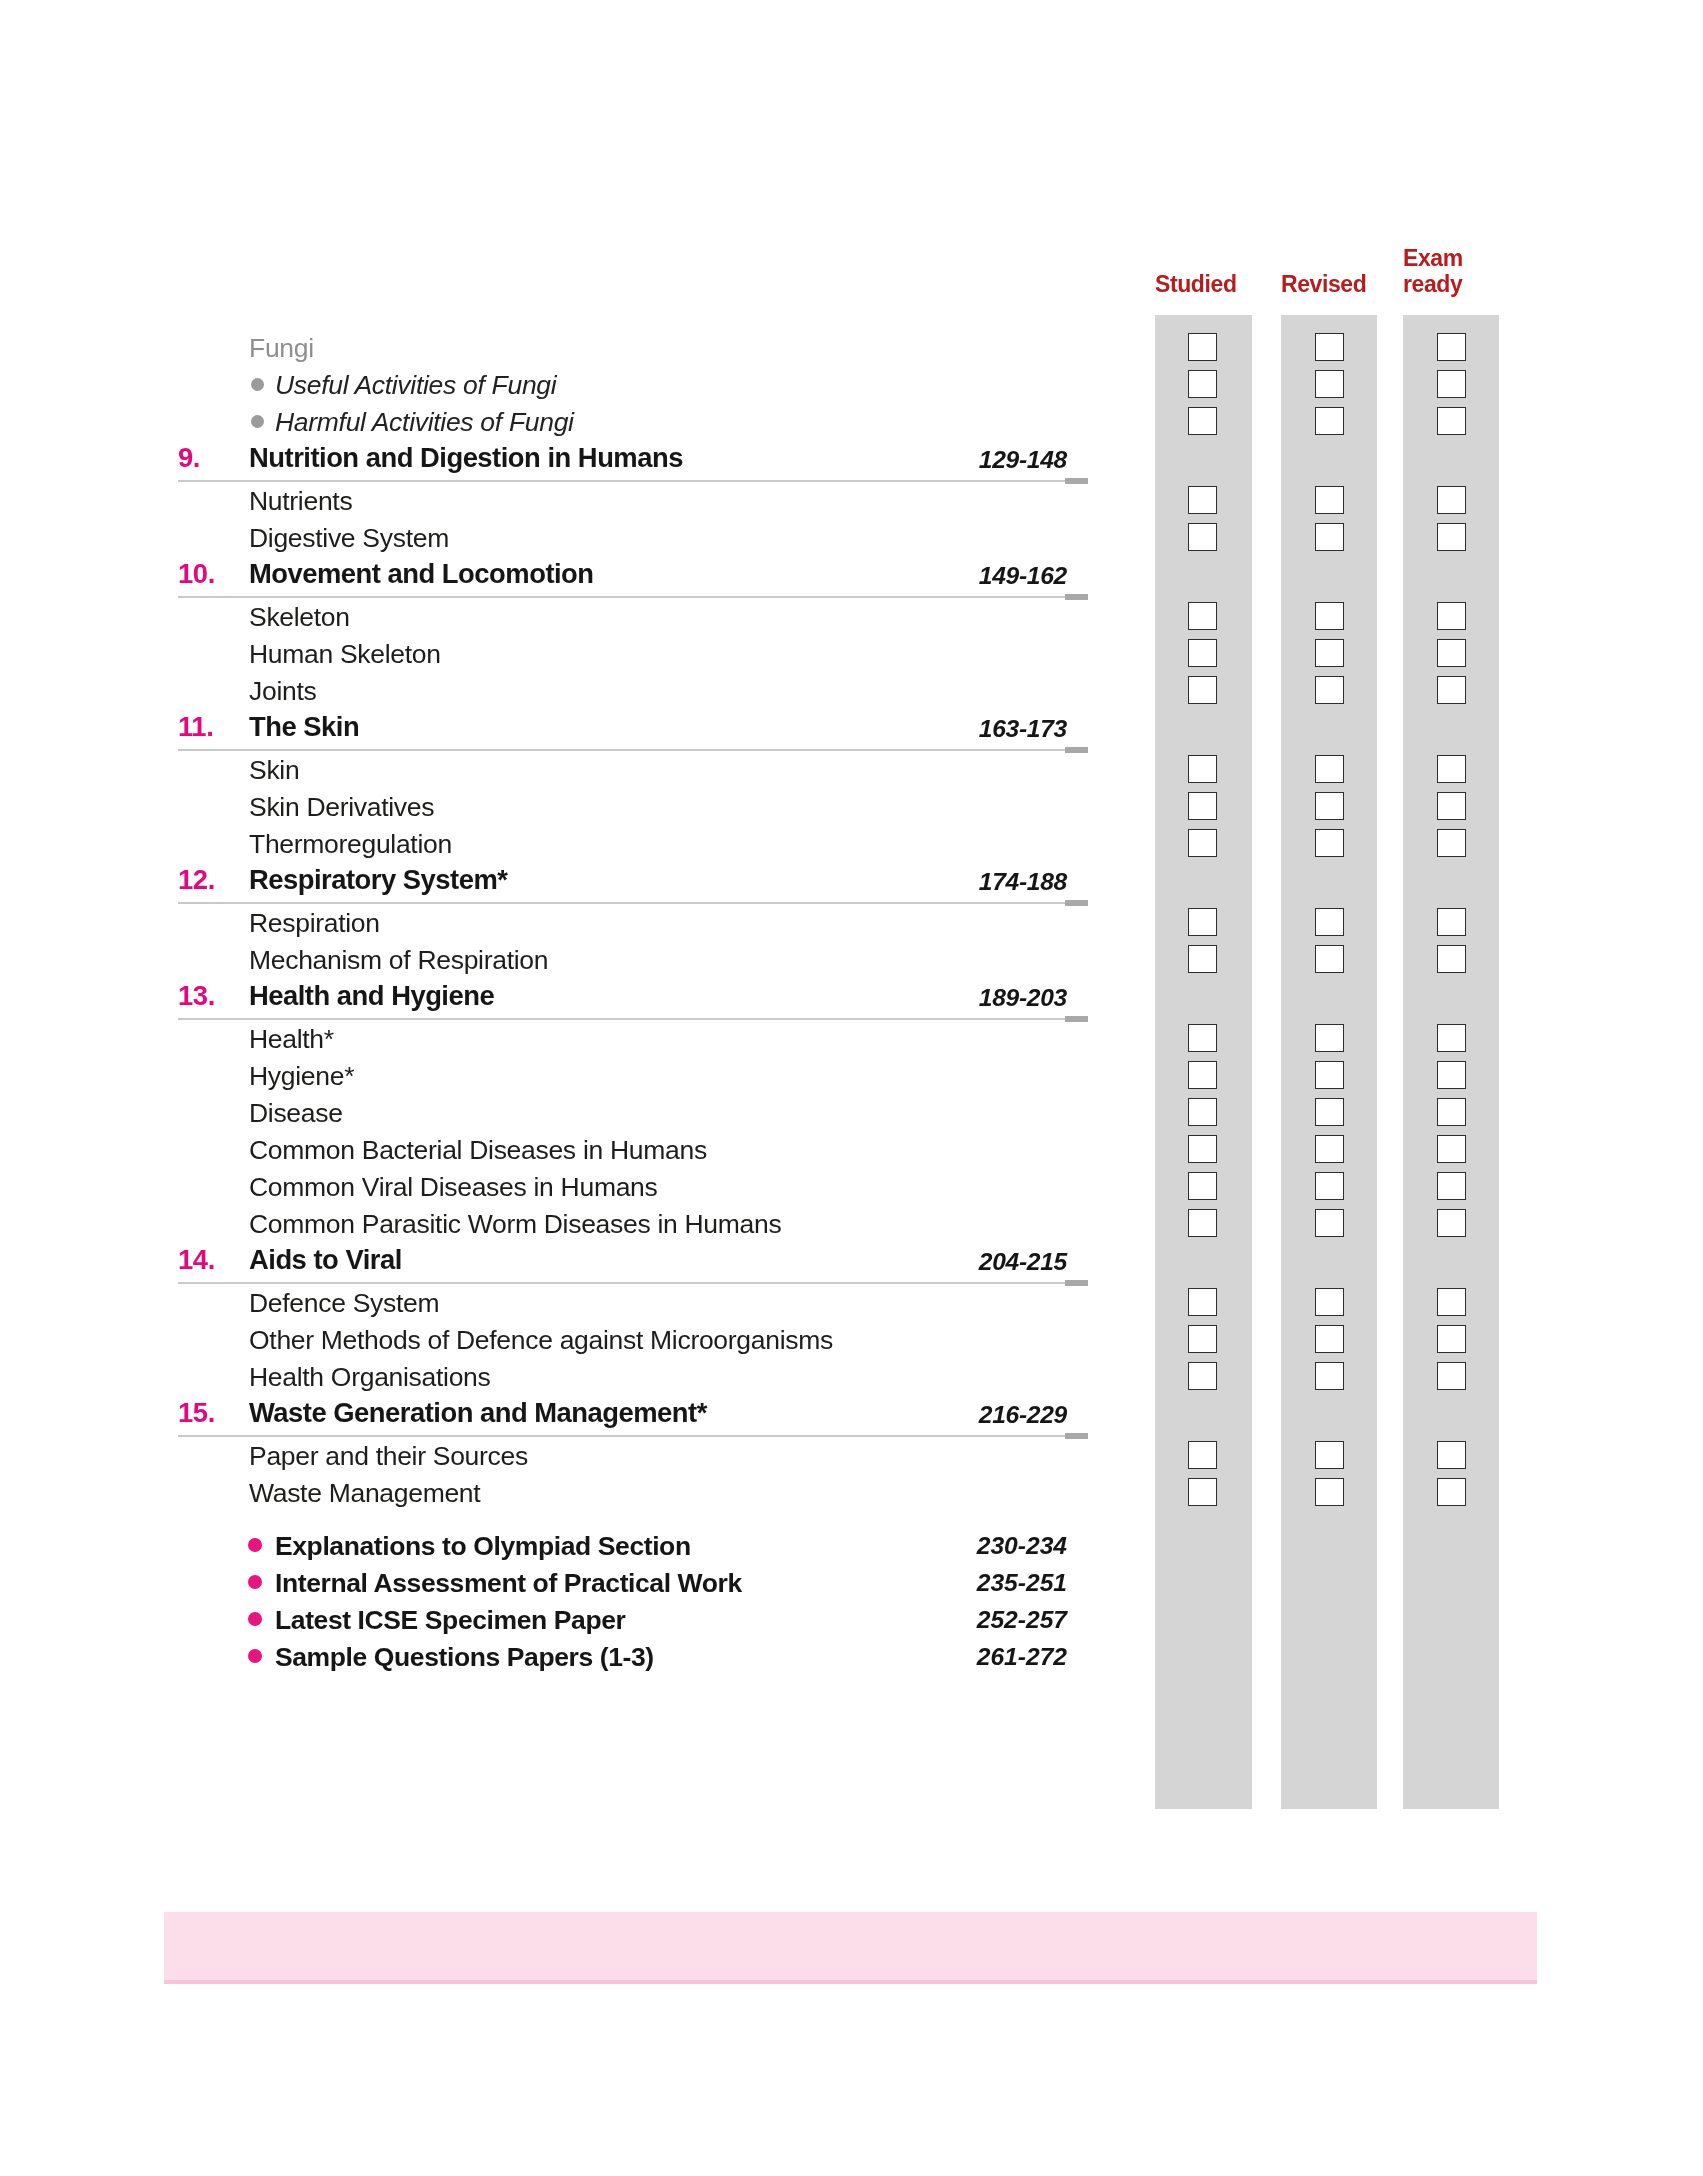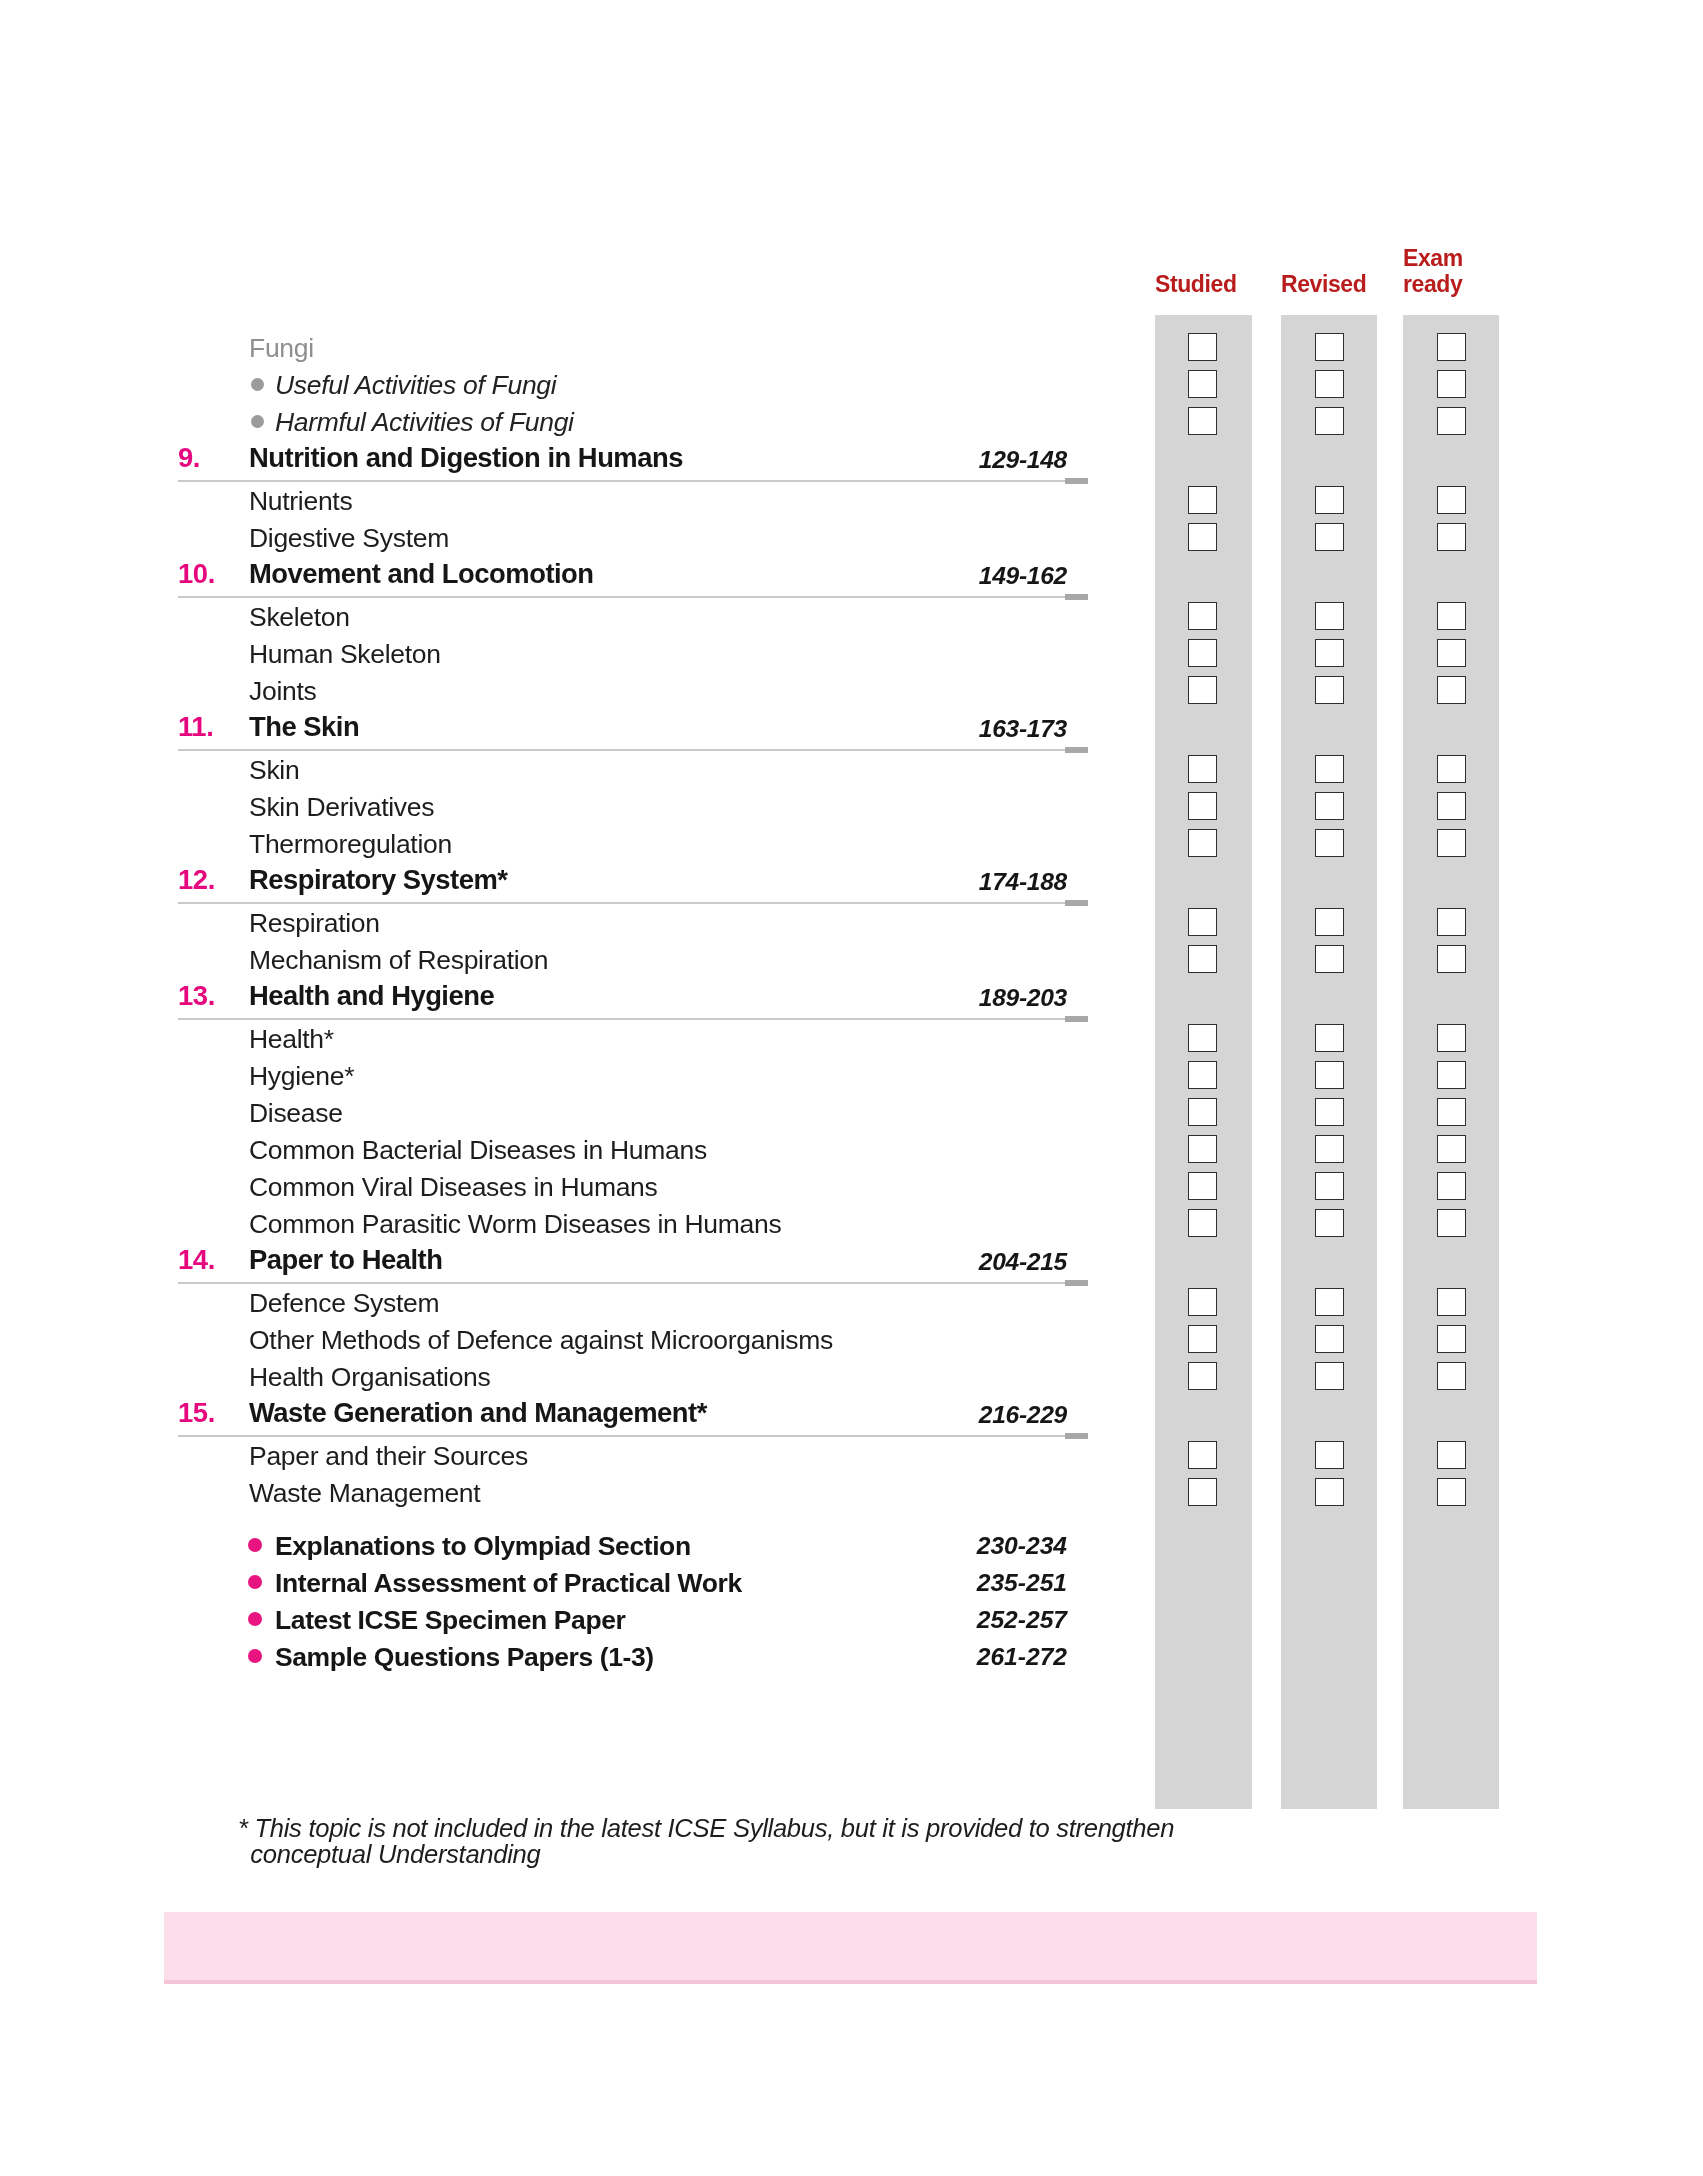--- a/index.html
+++ b/index.html
@@ -225,21 +225,21 @@
         <div class="cb" style="left: 1259px;"></div>
       </div>
       <div class="row topic-row">
         <span class="t-label">Common Parasitic Worm Diseases in Humans</span>
         <div class="cb" style="left: 1010px;"></div>
         <div class="cb" style="left: 1137px;"></div>
         <div class="cb" style="left: 1259px;"></div>
       </div>
       <div class="row chapter-row">
         <span class="ch-num">14.</span>
-        <span class="ch-title">Paper to Health</span>
+        <span class="ch-title">Aids to Viral</span>
         <span class="ch-pages">204-215</span>
         <span class="rule">
           <span class="rule-dash"></span>
         </span>
       </div>
       <div class="row topic-row">
         <span class="t-label">Defence System</span>
         <div class="cb" style="left: 1010px;"></div>
         <div class="cb" style="left: 1137px;"></div>
         <div class="cb" style="left: 1259px;"></div>
@@ -292,20 +292,16 @@
         <span class="appx-label">Latest ICSE Specimen Paper</span>
         <span class="appx-pages">252-257</span>
       </div>
       <div class="row appx-row">
         <span class="appx-dot"></span>
         <span class="appx-label">Sample Questions Papers (1-3)</span>
         <span class="appx-pages">261-272</span>
       </div>
     </div>
 
-  <div class="footnote">
-    <div>* This topic is not included in the latest ICSE Syllabus, but it is provided to strengthen</div>
-    <div class="fn-line2">conceptual Understanding</div>
-  </div>
 
   <div class="pink-band"></div>
 </div>
 
 
 </body></html>

